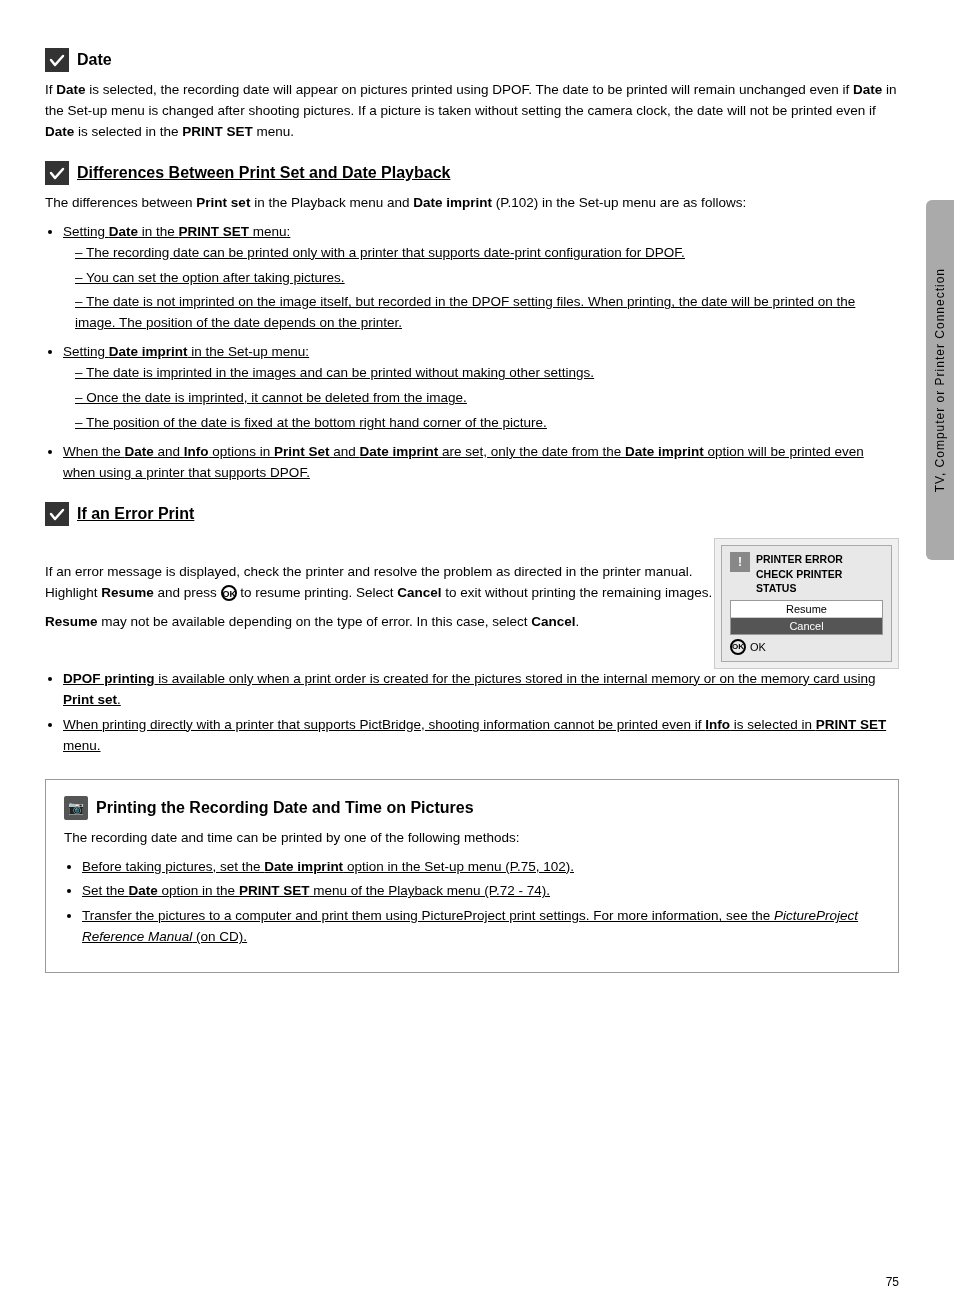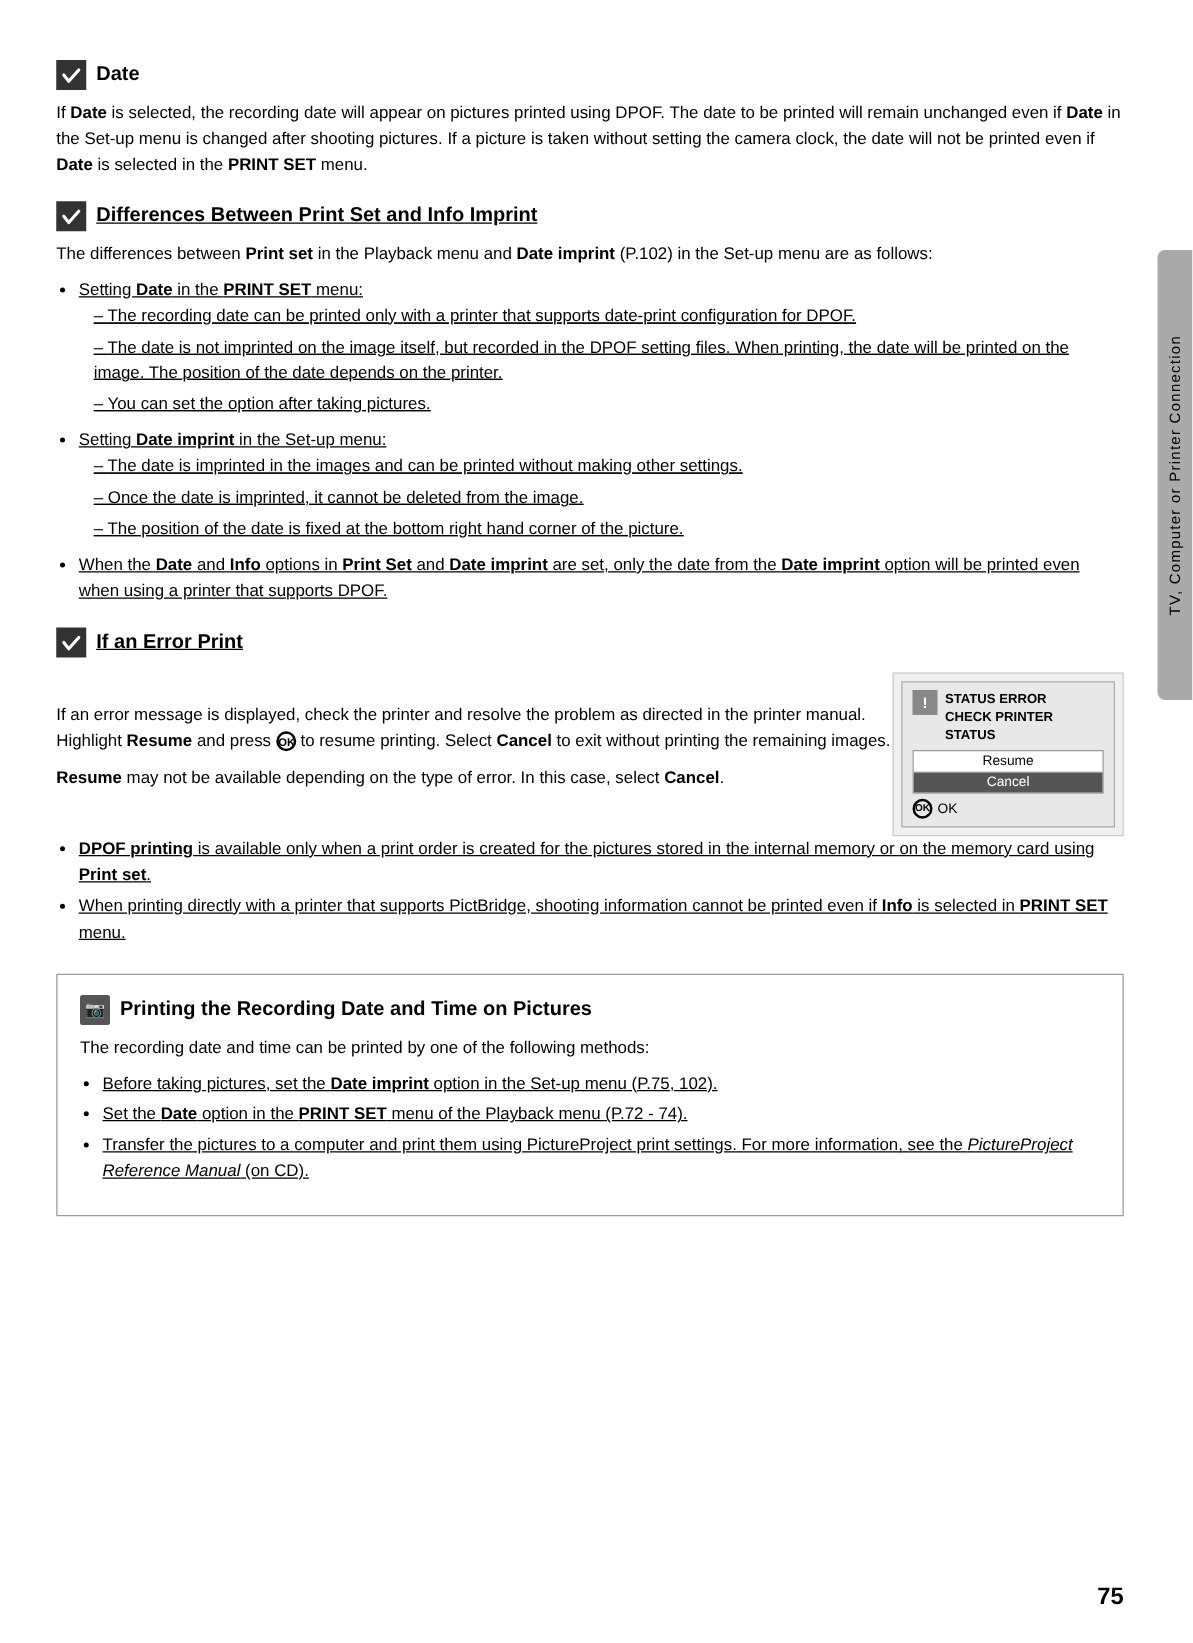--- a/index.html
+++ b/index.html
@@ -200,22 +200,22 @@
       flex-shrink: 0;
       font-size: 13px;
       color: #fff;
       border-radius: 2px;
     }
     
     .page-number {
       position: absolute;
       bottom: 25px;
       right: 55px;
-      font-size: 19px;
-      font-weight: bold;
+      font-size: 12px;
+      font-weight: normal;
     }
   </style>
 </head>
 <body>
 
 <div class="page">
 
   <div class="sidebar-tab">
     <span class="sidebar-tab-text">TV, Computer or Printer Connection</span>
   </div>
@@ -232,34 +232,34 @@
   <p>
     If <strong>Date</strong> is selected, the recording date will appear on pictures printed using DPOF. The date to be printed will remain unchanged even if <strong>Date</strong> in the Set-up menu is changed after shooting pictures. If a picture is taken without setting the camera clock, the date will not be printed even if <strong>Date</strong> is selected in the <strong>PRINT SET</strong> menu.
   </p>
 
   <div class="section-header">
     <div class="check-icon">
       <svg viewBox="0 0 16 16" fill="none">
         <polyline points="2,8 6,13 14,4" stroke="#fff" stroke-width="2.5" stroke-linecap="round" stroke-linejoin="round"></polyline>
       </svg>
     </div>
-    <span class="section-title underline">Differences Between Print Set and Info Imprint</span>
+    <span class="section-title underline">Differences Between Print Set and Date Playback</span>
   </div>
 
   <p>
     The differences between <strong>Print set</strong> in the Playback menu and <strong>Date imprint</strong> (P.102) in the Set-up menu are as follows:
   </p>
 
   <ul>
     <li>
       Setting <strong>Date</strong> in the <strong>PRINT SET</strong> menu:
       <ul>
         <li>The recording date can be printed only with a printer that supports date-print configuration for DPOF.</li>
+        <li>You can set the option after taking pictures.</li>
         <li>The date is not imprinted on the image itself, but recorded in the DPOF setting files. When printing, the date will be printed on the image. The position of the date depends on the printer.</li>
-        <li>You can set the option after taking pictures.</li>
       </ul>
     </li>
     <li>
       Setting <strong>Date imprint</strong> in the Set-up menu:
       <ul>
         <li>The date is imprinted in the images and can be printed without making other settings.</li>
         <li>Once the date is imprinted, it cannot be deleted from the image.</li>
         <li>The position of the date is fixed at the bottom right hand corner of the picture.</li>
       </ul>
     </li>
@@ -284,21 +284,21 @@
       </p>
       <p>
         <strong>Resume</strong> may not be available depending on the type of error. In this case, select <strong>Cancel</strong>.
       </p>
     </div>
     <div class="error-image">
       <div class="error-image-inner">
         <div class="error-image-title-row">
           <div class="warning-icon">!</div>
           <div class="error-title-text">
-            <span>STATUS ERROR</span><br>
+            <span>PRINTER ERROR</span><br>
             <span>CHECK PRINTER</span><br>
             <span>STATUS</span>
           </div>
         </div>
         <div class="error-buttons">
           <div class="error-btn">Resume</div>
           <div class="error-btn active">Cancel</div>
         </div>
         <div class="error-ok-row">
           <span class="ok-circle">OK</span>

